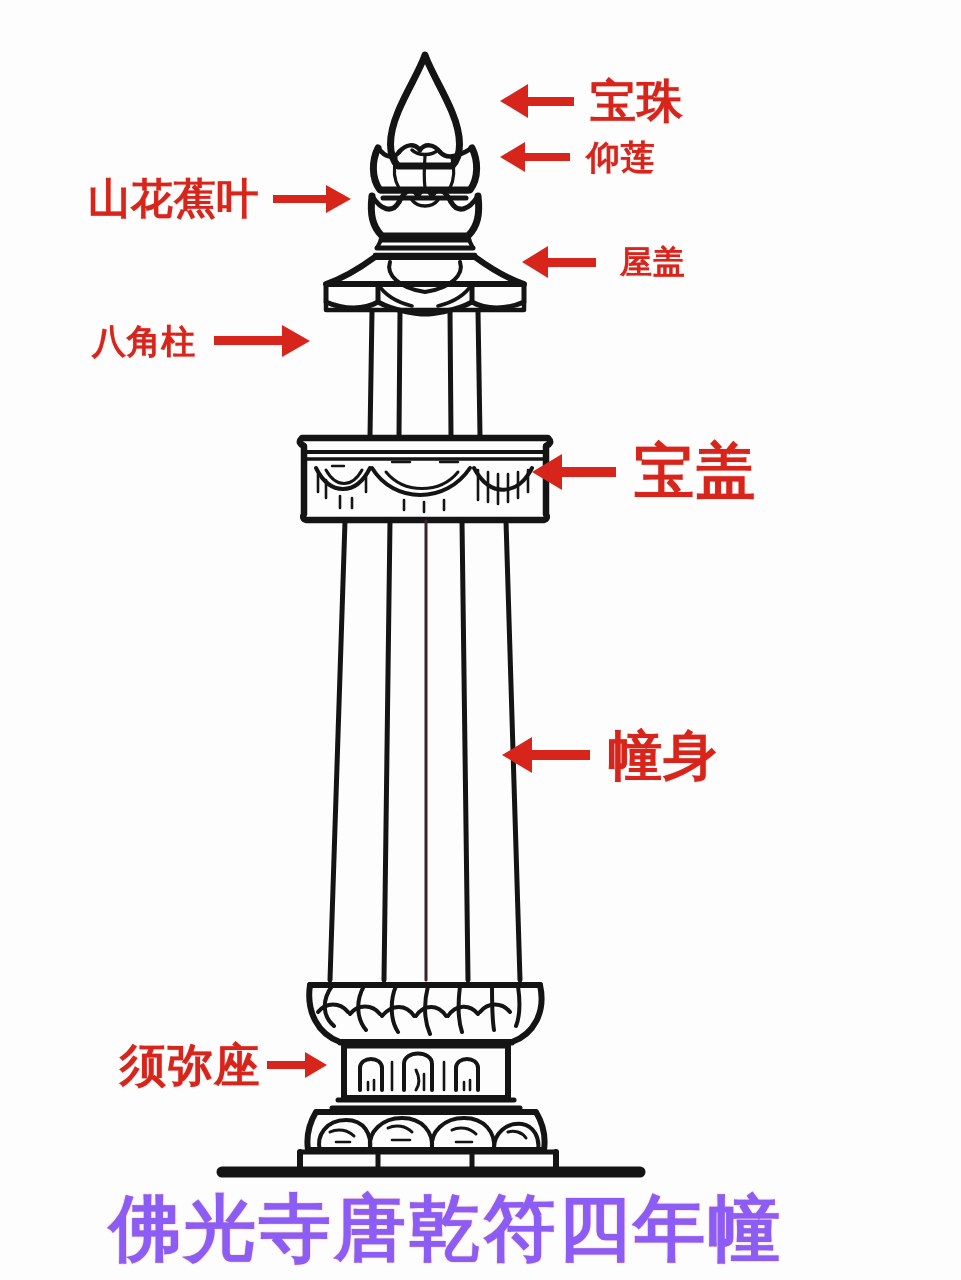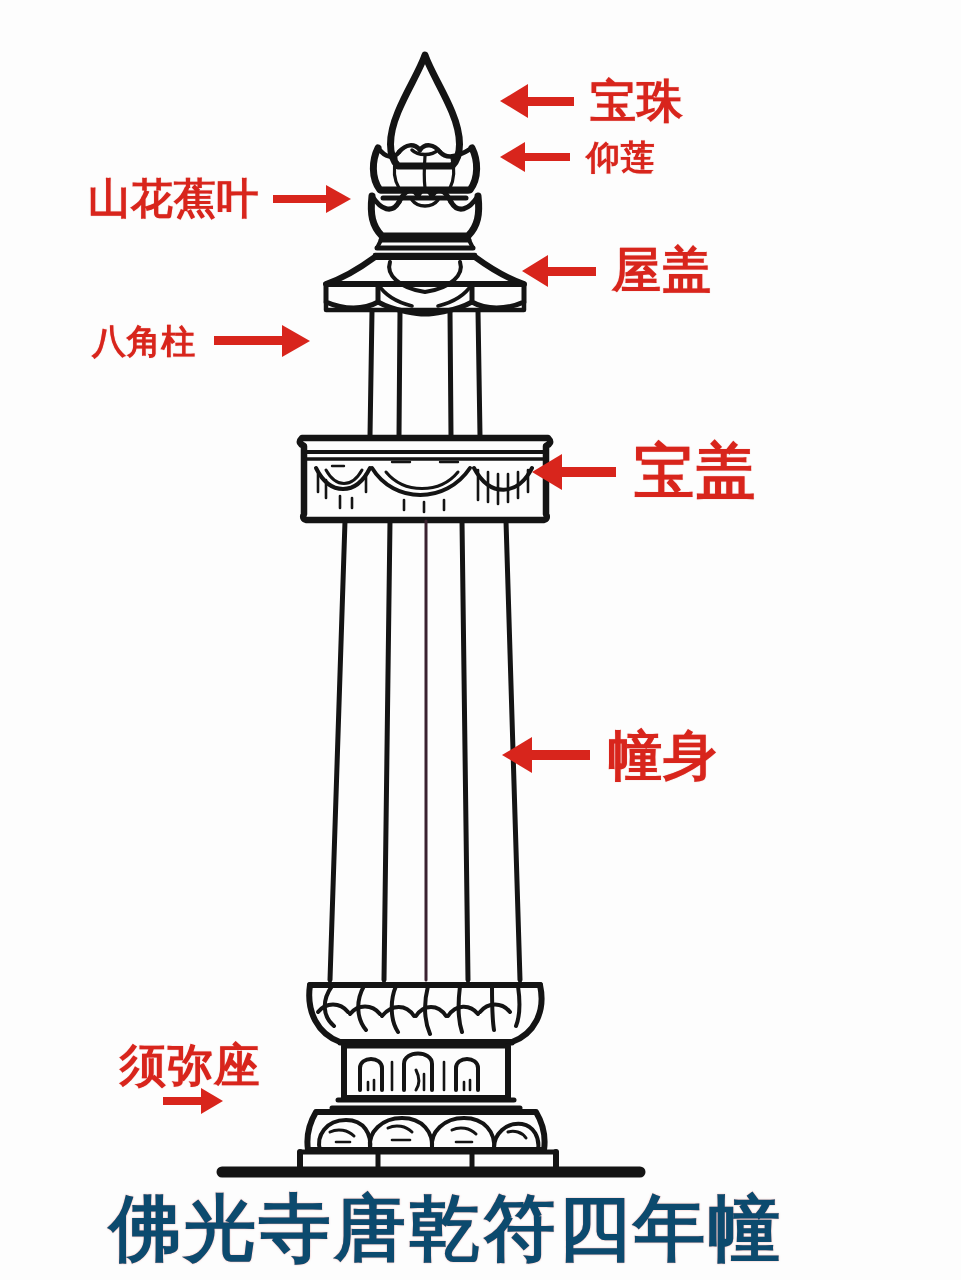--- a/index.html
+++ b/index.html
@@ -110,21 +110,21 @@
   
   #annot-shanhua { left: 88px; top: 178px; font-size: 42px; }
   #annot-shanhua .arrow { width: 78px; height: 28px; margin-left: 14px; }
   #annot-shanhua .arrow .shaft { width: 54px; border-top-width: 8px; margin-top: -4px; }
   #annot-shanhua .arrow .head {
     border-top-width: 14px; border-bottom-width: 14px; border-left-width: 25px;
     margin-top: -14px;
   }
 
   
-  #annot-wugai { left: 522px; top: 246px; font-size: 49px; }
+  #annot-wugai { left: 522px; top: 246px; font-size: 32px; gap: 8px; }
   #annot-wugai .arrow { width: 74px; height: 30px; margin-right: 16px; }
   #annot-wugai .arrow .shaft { width: 48px; border-top-width: 9px; margin-top: -4px; }
   #annot-wugai .arrow .head {
     border-top-width: 16px; border-bottom-width: 16px; border-right-width: 26px;
     margin-top: -16px;
   }
 
   
   #annot-bajiaozhu { left: 92px; top: 324px; font-size: 34px; }
   #annot-bajiaozhu .arrow { width: 96px; height: 32px; margin-left: 18px; }
@@ -146,38 +146,38 @@
   
   #annot-chuangshen { left: 502px; top: 728px; font-size: 54px; }
   #annot-chuangshen .arrow { width: 88px; height: 34px; margin-right: 18px; }
   #annot-chuangshen .arrow .shaft { width: 60px; border-top-width: 10px; margin-top: -5px; }
   #annot-chuangshen .arrow .head {
     border-top-width: 18px; border-bottom-width: 18px; border-right-width: 30px;
     margin-top: -18px;
   }
 
   
-  #annot-xumizuo { left: 120px; top: 1042px; font-size: 46px; flex-direction: column; }
+  #annot-xumizuo { left: 120px; top: 1042px; font-size: 46px; }
   #annot-xumizuo .arrow { width: 60px; height: 26px; margin-left: 6px; }
   #annot-xumizuo .arrow .shaft { width: 40px; border-top-width: 8px; margin-top: -4px; }
   #annot-xumizuo .arrow .head {
     border-top-width: 13px; border-bottom-width: 13px; border-left-width: 22px;
     margin-top: -13px;
   }
 
   
   #caption {
     position: absolute;
     left: 0;
     right: 0;
     top: 1192px;
     text-align: center;
     font-size: 72px;
     font-weight: 700;
-    color: #0c4a6e;
+    color: #8b5cf6;
     letter-spacing: 0.04em;
     line-height: 1;
     text-shadow: 0 0 1.5px rgba(216,37,28,.5);
   }
 </style>
 </head>
 <body>
 
 <div id="stage">
 

